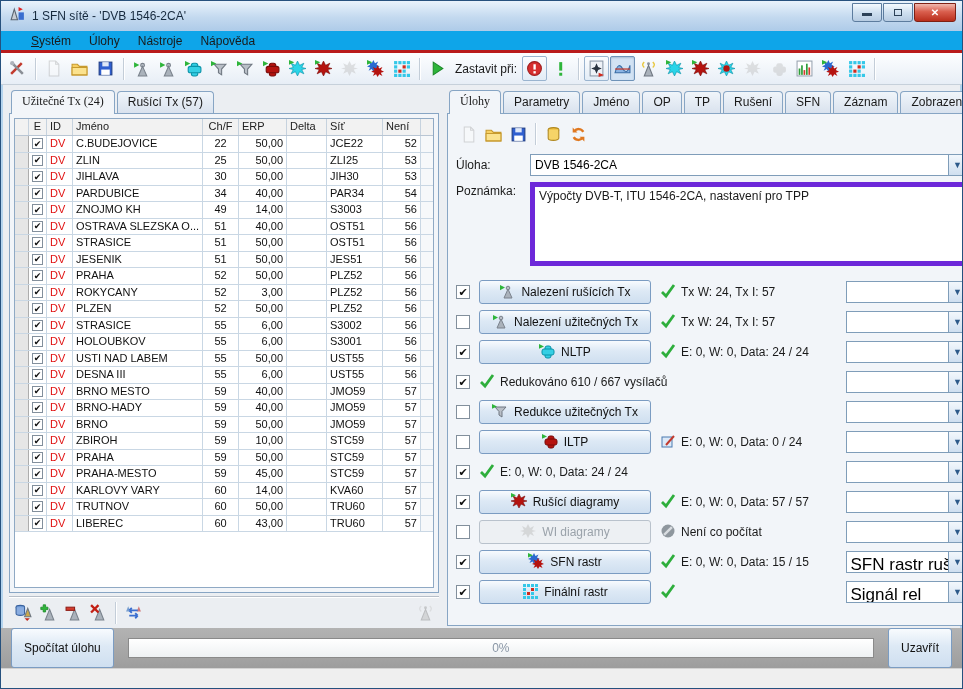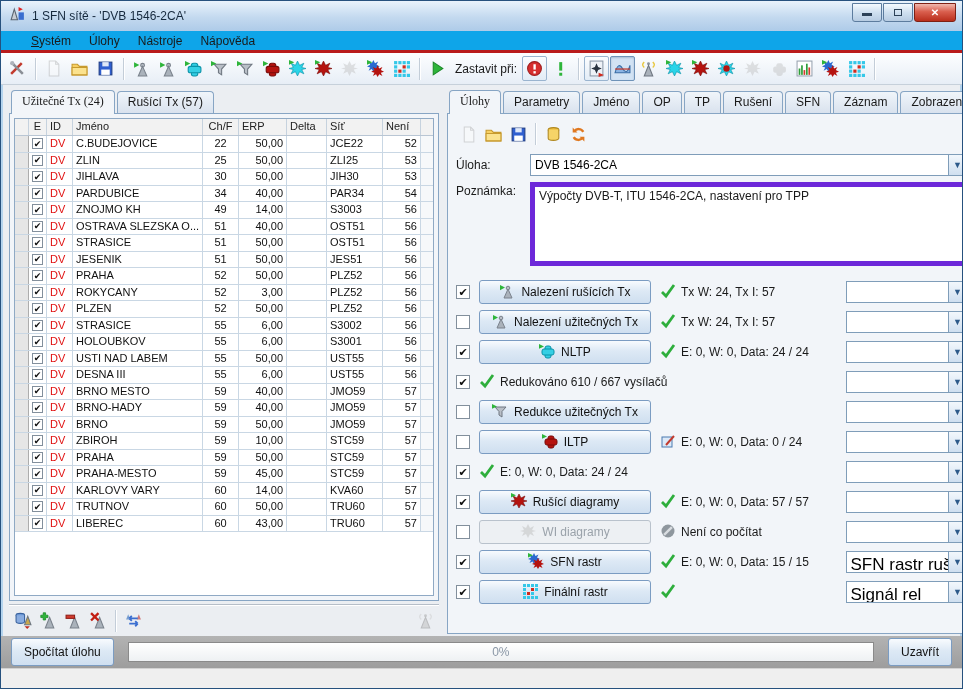--- a/index.html
+++ b/index.html
@@ -99,21 +99,21 @@
   .stepbtn.disabled svg { opacity:.45; filter:grayscale(1); }
   .stepbtn svg, .stico svg { width:16px; height:16px; }
   .sstat { display:flex; align-items:center; gap:5px; font-size:12px; color:#1a1a1a; }
   .ssel { margin-left:auto; width:122px; flex:0 0 122px; height:22px; display:flex;
           border:1px solid #7f9db9; background:#fff; }
   .ssel .sseltext { flex:1; font-size:17px; padding:3px 4px; overflow:hidden; white-space:nowrap; }
 
   
   .bottombar { flex:0 0 32px; background:linear-gradient(#b3b3b3,#9d9d9d); display:flex;
                align-items:center; padding:0 10px; gap:14px; }
-  .pushbtn { height:28px; border:1px solid #7b9cc2; border-radius:3px; font-size:12px; color:#111;
+  .pushbtn { height:40px; border:1px solid #7b9cc2; border-radius:3px; font-size:12px; color:#111;
              font-family:"Liberation Sans",sans-serif;
              background:linear-gradient(#f8fbfe,#dde9f5 45%,#cfdff0); padding:0 12px; }
   .progress { flex:1; height:20px; border:1px solid #8a8a8a; background:linear-gradient(#ffffff,#eef1f3);
               display:flex; align-items:center; justify-content:center; font-size:12px; color:#8a97a6; }
   .statusbar { flex:0 0 20px; background:#efefef; border-top:1px solid #d2d2d2; }
 </style>
 </head>
 <body>
 
 <div class="win">

